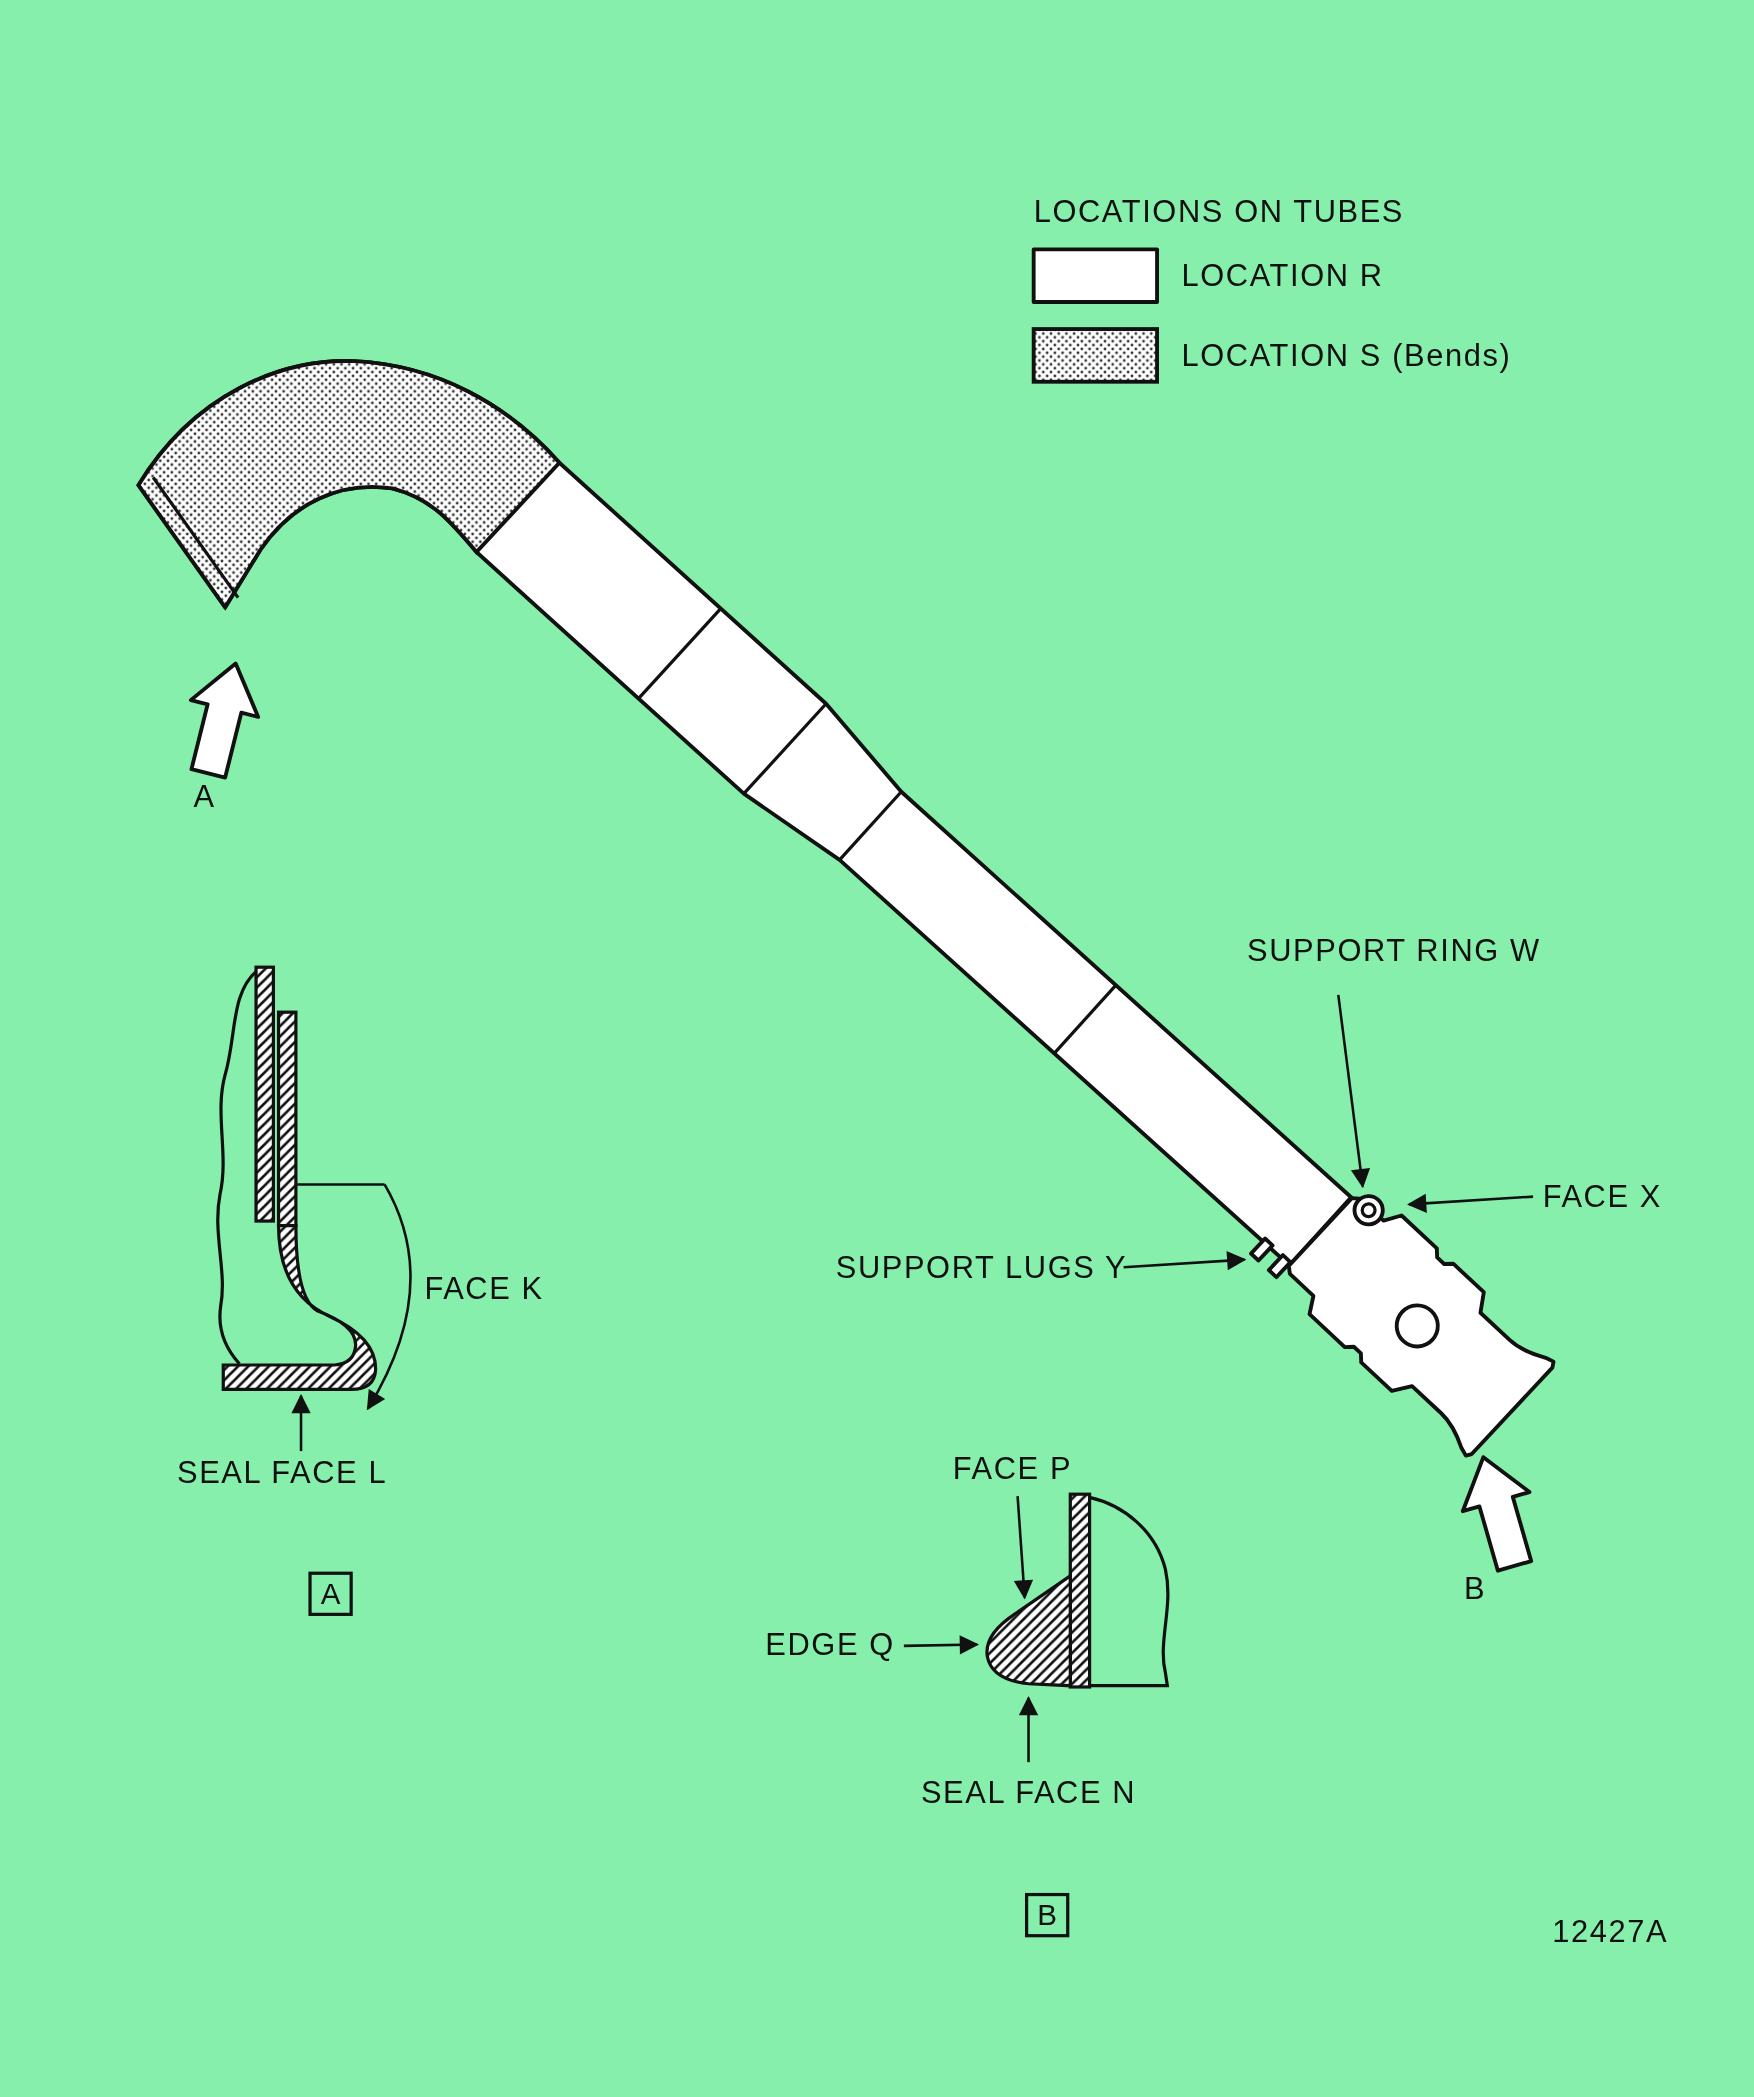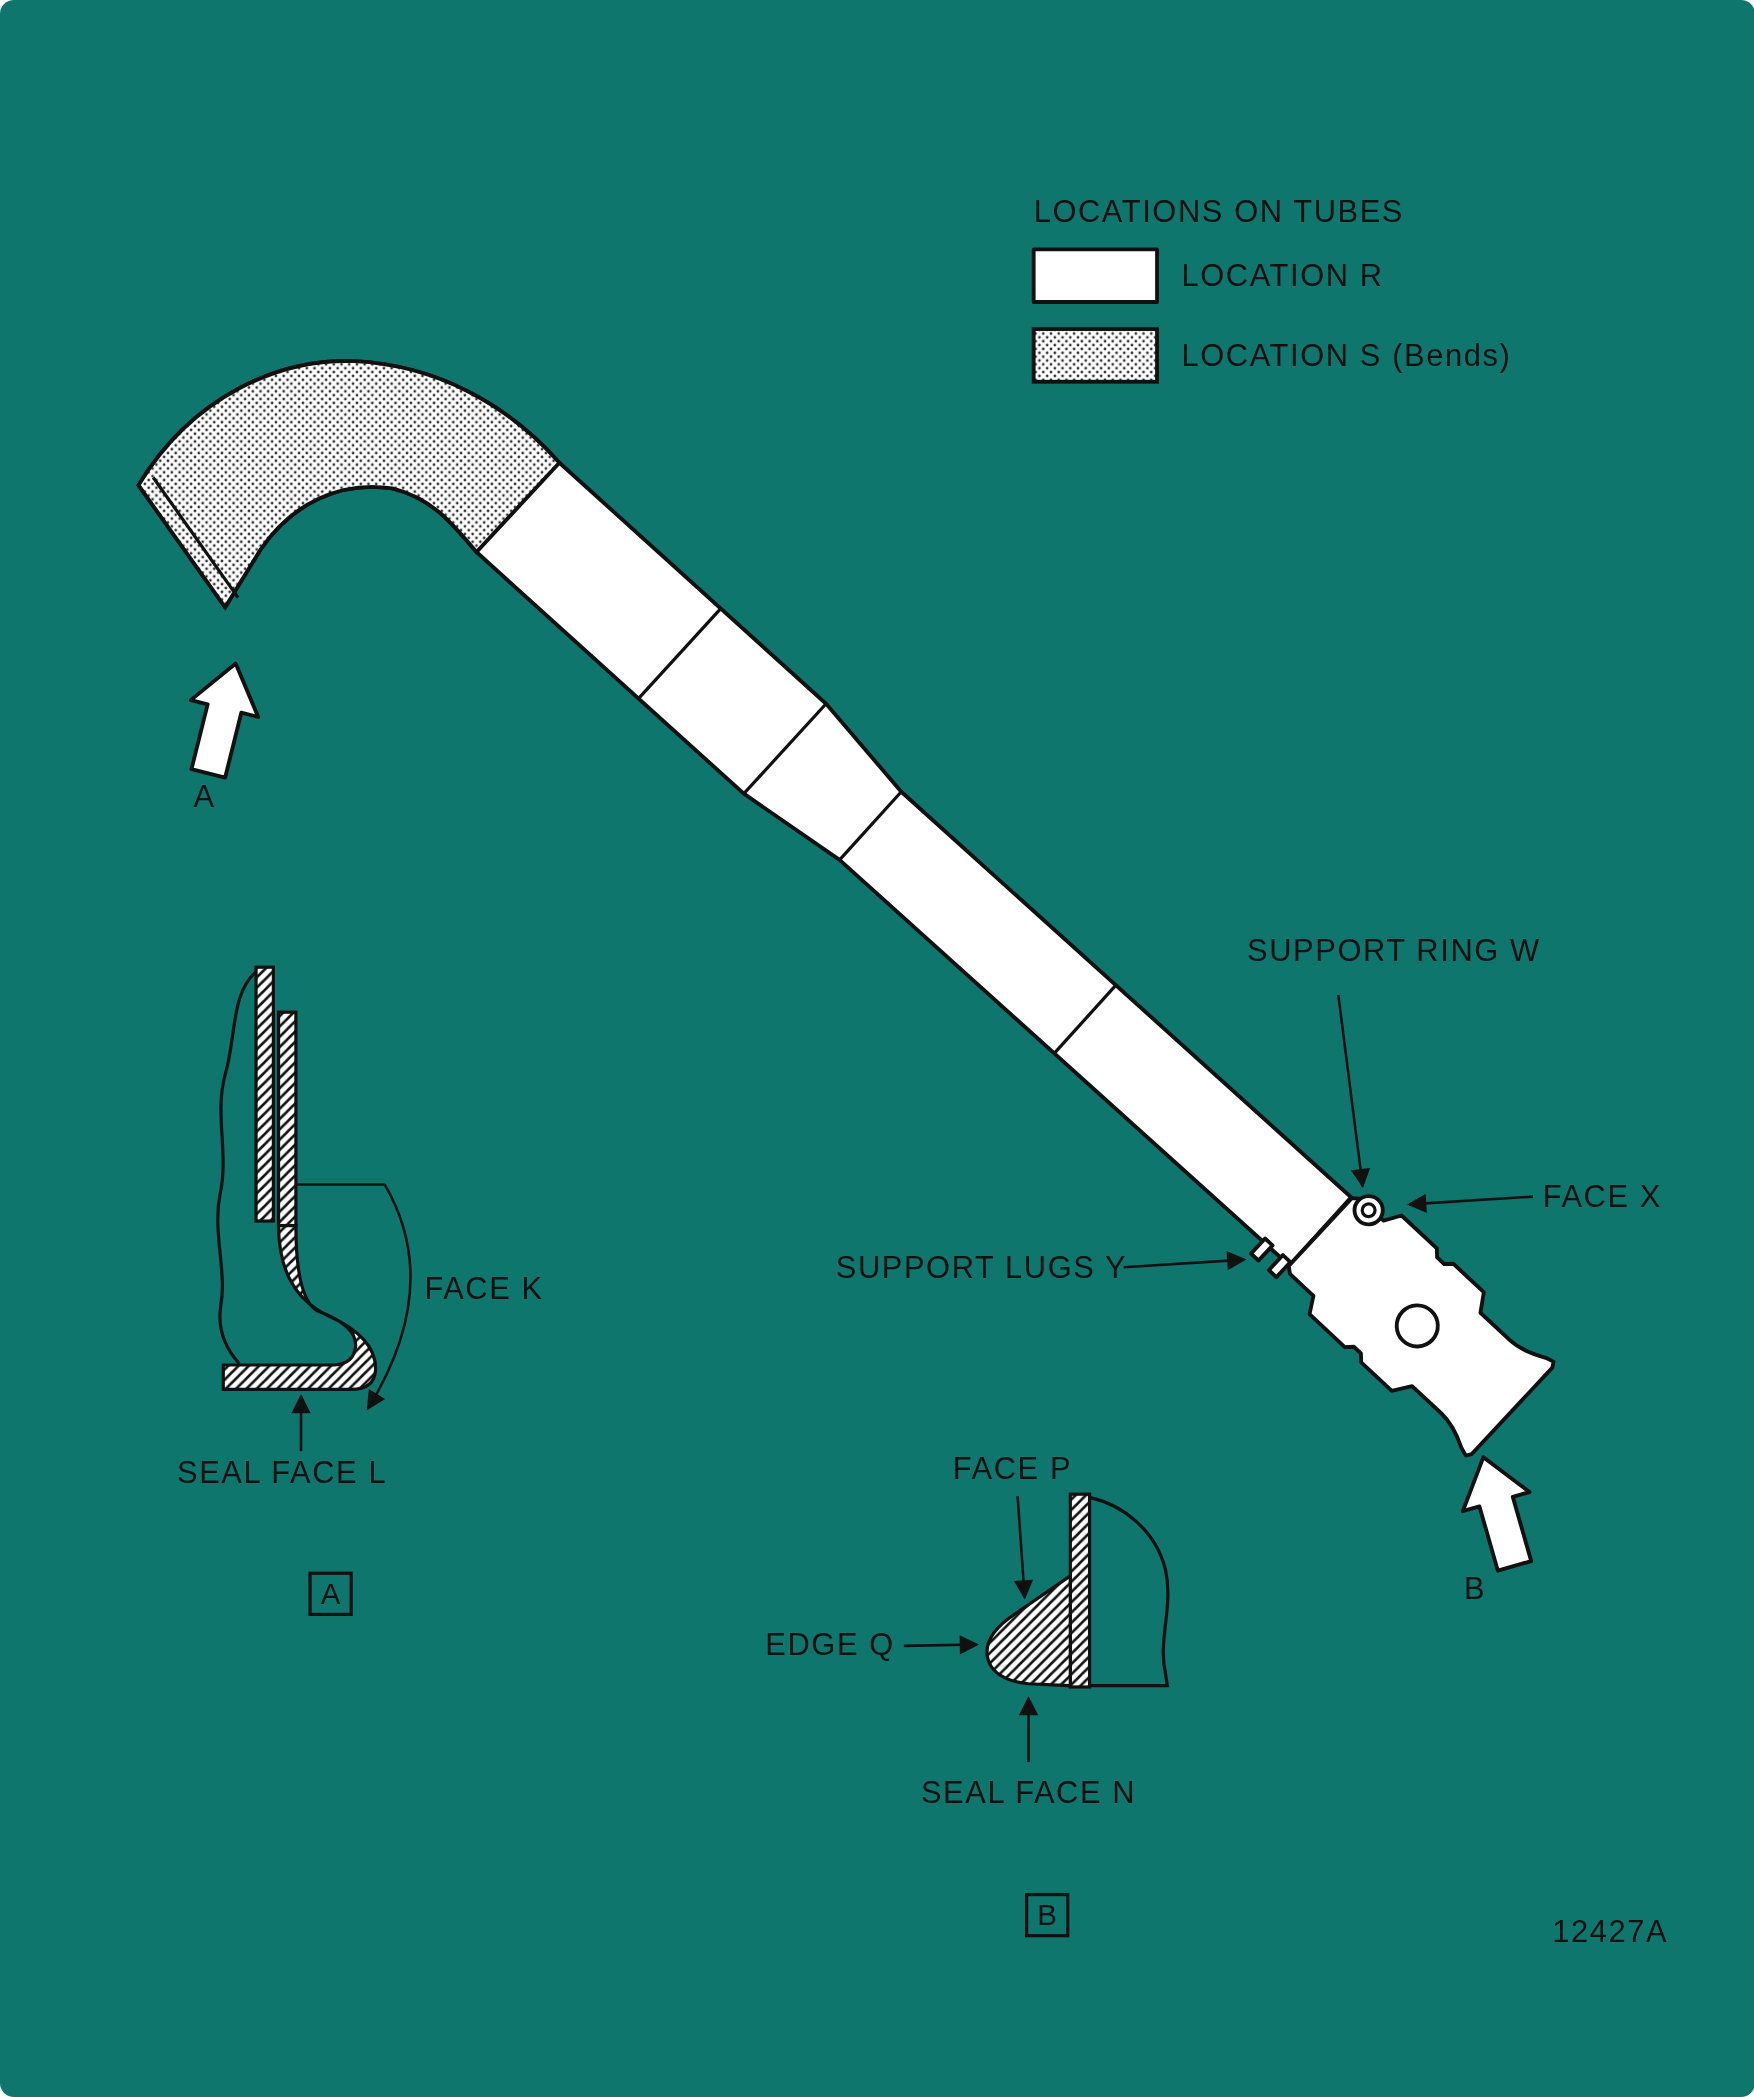--- a/index.html
+++ b/index.html
@@ -1,16 +1,16 @@
 <!DOCTYPE html>
 <html style="font-size:10.3px"><head>
 <meta charset="utf-8">
 <style>
   html, body { margin: 0; padding: 0; background: #ffffff; }
-  .sheet { width: 1755px; height: 2097px; background: #0f766e; position: relative; border-radius: 14px; }
+  .sheet { width: 1755px; height: 2097px; background: #86efac; position: relative; }
   svg { display: block; }
   text {
     font-family: "Liberation Sans", "DejaVu Sans", sans-serif;
     fill: #111111;
     font-size: 48px;
     letter-spacing: 2.5px;
   }
   .marker-letter { font-size: 46px; letter-spacing: 0; }
   .outline { fill: #ffffff; stroke: #111111; stroke-width: 6; stroke-linejoin: round; }
   .thin    { fill: none; stroke: #111111; stroke-width: 5; }

